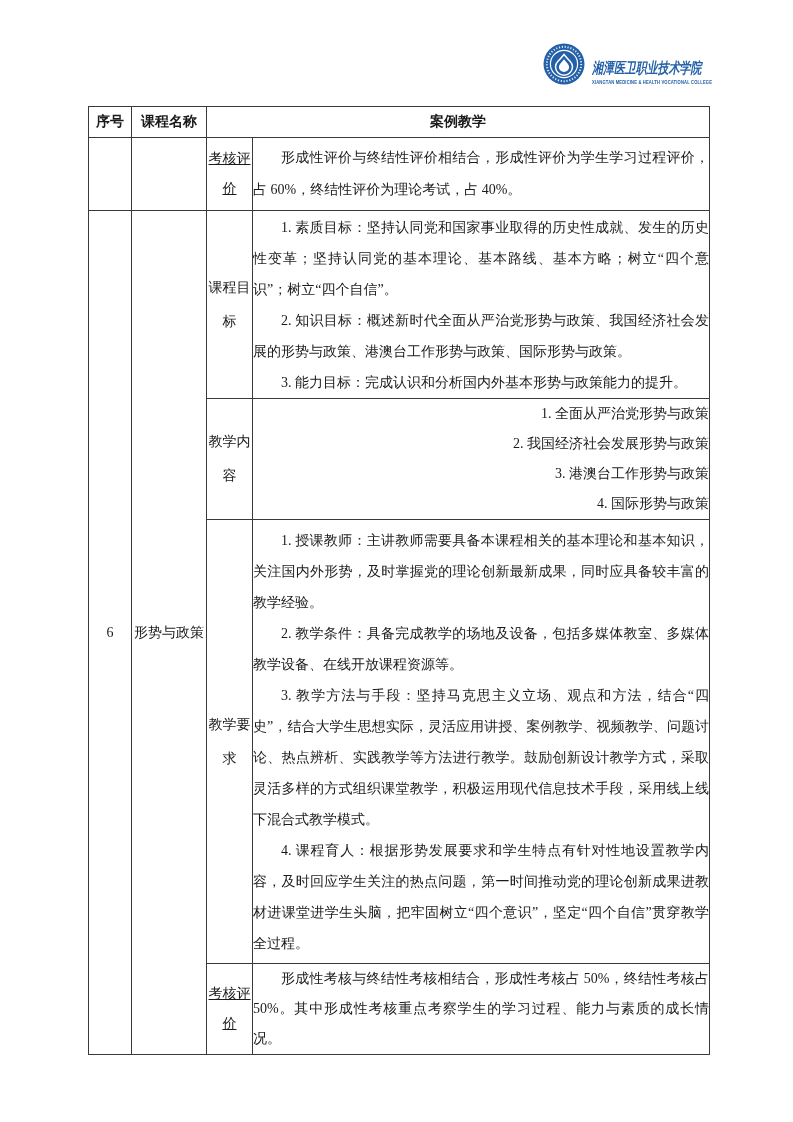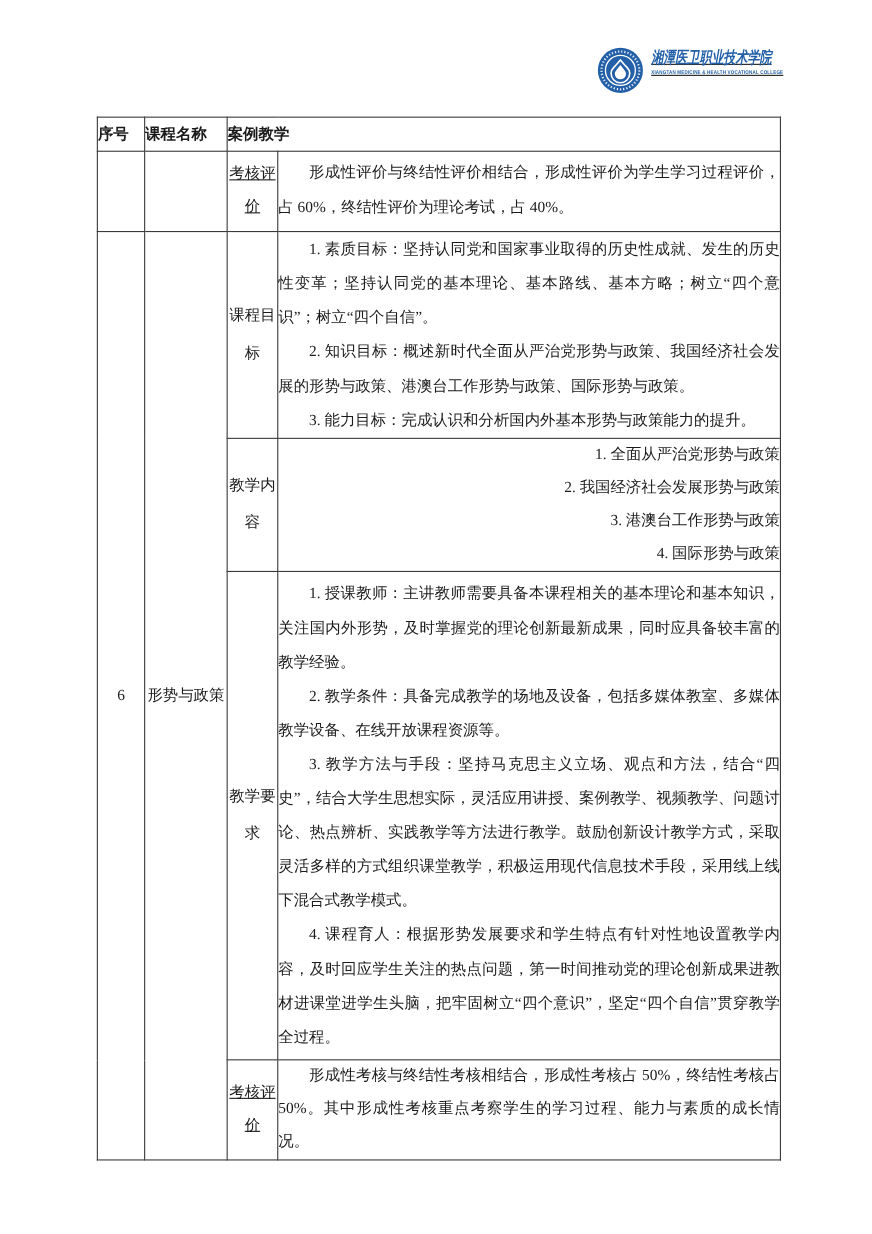--- a/index.html
+++ b/index.html
@@ -6,21 +6,21 @@
   .sheet{
     position:relative;
     width:793px;height:1122px;
     margin:0 auto;
     background:#ffffff;
     font-family:"Liberation Serif","DejaVu Serif",serif;
     color:#1b1b1b;
     overflow:hidden;
   }
   
-  .logo{position:absolute;left:543px;top:43px;display:flex;align-items:flex-start;gap:7px;text-decoration:underline;}
+  .logo{position:absolute;left:543px;top:43px;display:flex;align-items:flex-end;gap:7px;}
   .logo-text{width:112px;}
   .logo-cn{
     font-size:15px;font-weight:bold;font-style:italic;
     color:#2360a8;white-space:nowrap;letter-spacing:0px;
     transform:scaleX(.73);transform-origin:left center;
   }
   .logo-en{
     font-size:5px;color:#2360a8;white-space:nowrap;letter-spacing:.2px;
     transform:scaleX(.82);transform-origin:left center;margin-top:1px;
     font-family:"Liberation Sans","DejaVu Sans",sans-serif;font-weight:bold;
@@ -35,21 +35,21 @@
   table.course col.c-idx{width:43px;}
   table.course col.c-name{width:75px;}
   table.course col.c-label{width:46px;}
   table.course col.c-content{width:457px;}
   table.course th,table.course td{
     border:1px solid #3a3a3a;
     padding:0;
     vertical-align:middle;
     background:#fff;
   }
-  th.hd{font-weight:bold;font-size:14px;text-align:left;height:30px;}
+  th.hd{font-weight:bold;font-size:14px;text-align:center;height:30px;}
   td.idx,td.cname{text-align:center;font-size:14px;line-height:23px;padding:0 7px;}
   td.lbl{
     text-align:center;font-size:14px;line-height:34px;
     padding:0 7px;word-break:break-all;
   }
   td.lbl.tight{line-height:30px;text-decoration:underline;}
   td.body{padding:2px 8px;font-family:Liberation Serif, serif;}
   td.body p{
     margin:0;text-indent:2em;text-align:justify;
     line-height:31px;font-size:14px;

